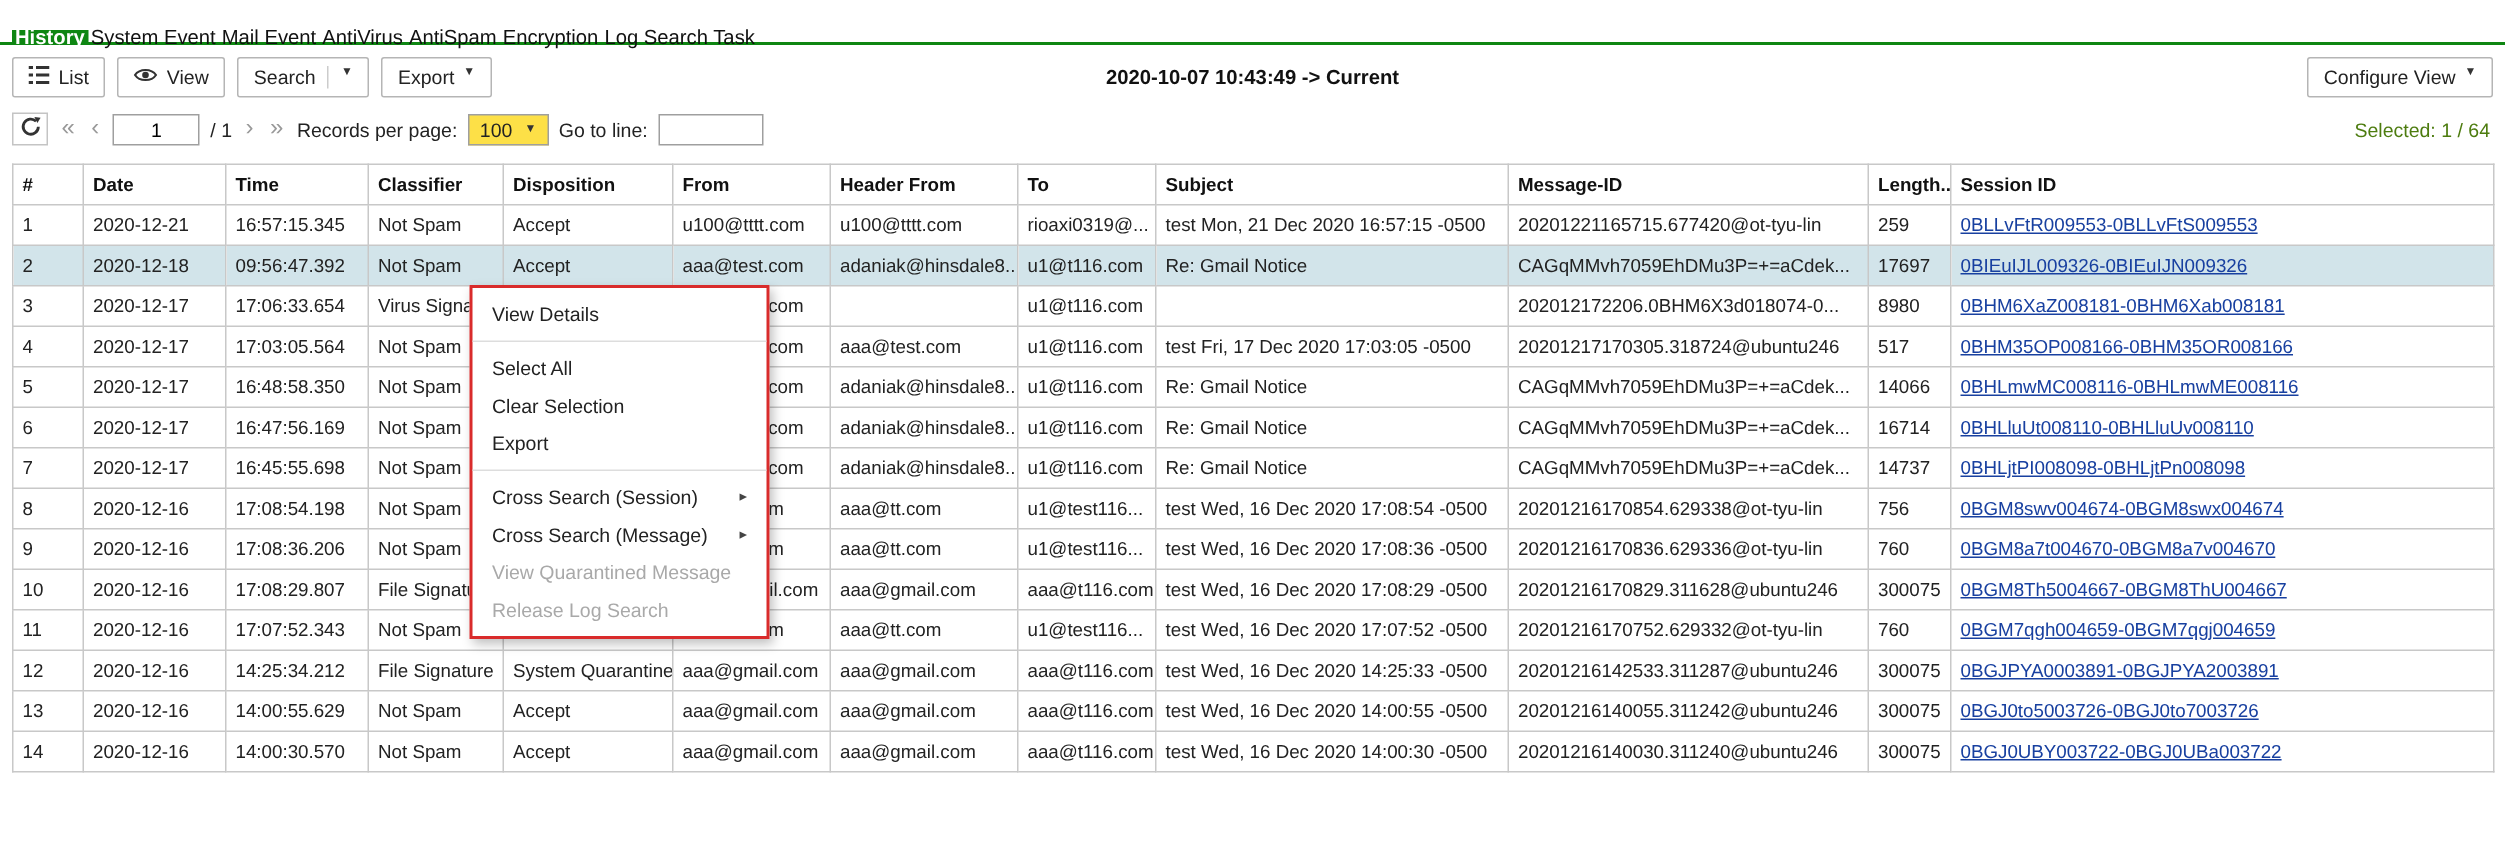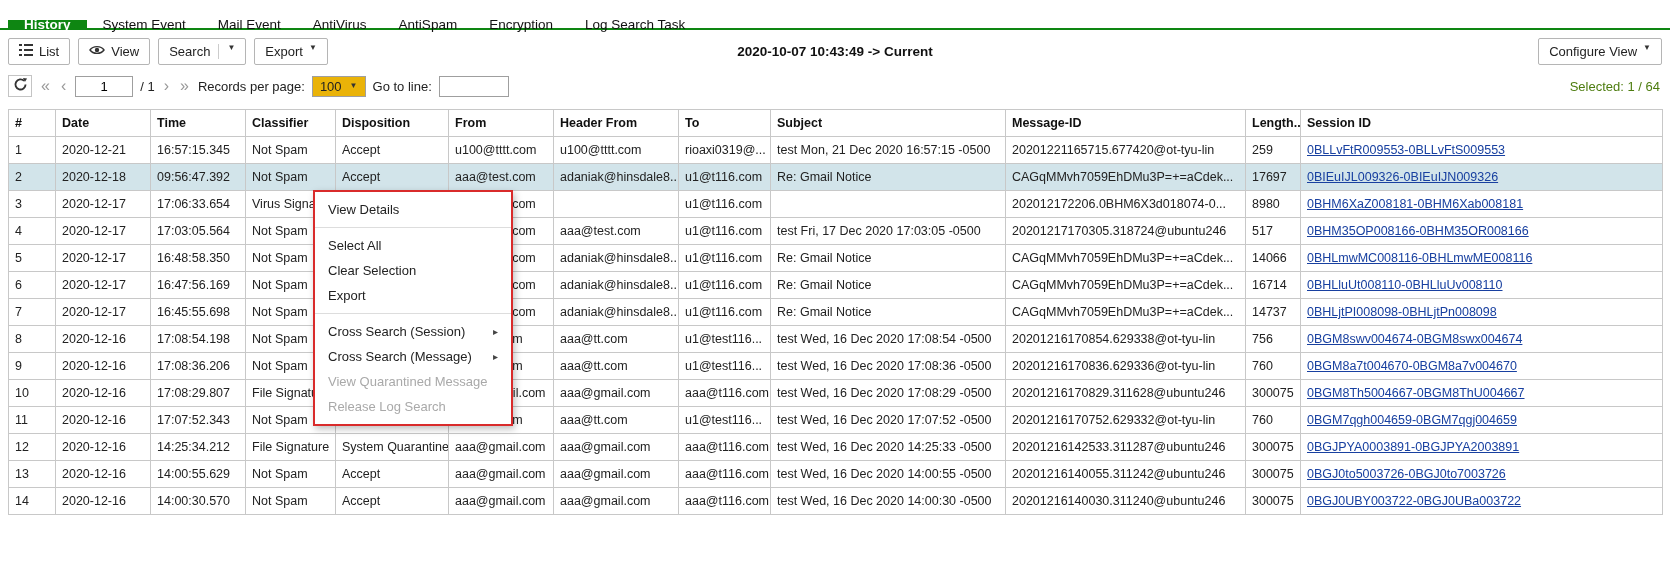--- a/index.html
+++ b/index.html
@@ -12,40 +12,40 @@
   *{box-sizing:border-box;}
   html,body{margin:0;padding:0;}
   body{
     width:1670px;height:576px;position:relative;overflow:hidden;
     background:#fff;color:#222;
     font-family:"Liberation Sans","DejaVu Sans",sans-serif;font-size:13px;
   }
 
   
   .tabbar{display:flex;align-items:stretch;height:30px;border-bottom:2px solid var(--green);padding-left:8px;background:#fff;}
-  .tab{display:flex;align-items:center;padding:0 16px;font-size:13.5px;color:#111;cursor:pointer;white-space:nowrap;margin-top:20px;}
+  .tab{display:flex;align-items:center;padding:0 2px;font-size:13.5px;color:#111;cursor:pointer;white-space:nowrap;margin-top:20px;}
   .tab.active{background:var(--green);color:#fff;font-weight:bold;}
 
   
   .toolbar{position:relative;display:flex;align-items:center;gap:8px;padding:8px 8px 7px 8px;}
   .btn{display:inline-flex;align-items:flex-start;gap:6px;border:1px solid #b5b5b5;background:#fff;
        padding:5px 10px;font-size:13px;border-radius:2px;cursor:pointer;white-space:nowrap;color:#222;}
   .caret{font-size:8px;color:#333;line-height:1;}
   .btn .sep{width:1px;align-self:stretch;background:#ccc;margin:0 2px;}
   .range-title{position:absolute;left:0;right:0;text-align:center;font-weight:bold;font-size:13.5px;pointer-events:none;color:#111;}
   .spacer{margin-left:auto;}
 
   
   .pagebar{display:flex;align-items:center;gap:7px;padding:3px 10px 8px 8px;font-size:13px;}
   .icon-btn{display:inline-flex;align-items:center;justify-content:center;width:24px;height:22px;
             border:1px solid #c4c4c4;background:#fff;cursor:pointer;}
   .nav-arrow{color:#999;font-size:16px;padding:0 2px;cursor:pointer;line-height:1;}
   .page-input{width:58px;height:21px;border:1px solid #9f9f9f;text-align:center;font-size:13px;font-family:inherit;}
   .goto-input{width:70px;height:21px;border:1px solid #9f9f9f;font-size:13px;font-family:inherit;}
-  .mini-select{display:inline-flex;align-items:center;gap:8px;border:1px solid #9f9f9f;background:#eab308;
+  .mini-select{display:inline-flex;align-items:center;gap:8px;border:1px solid #9f9f9f;background:#fde047;
                padding:2px 7px;height:21px;font-size:13px;cursor:pointer;}
   .sel-count{margin-left:auto;color:#4d7c0f;font-size:13px;}
 
   
   table.log{border-collapse:collapse;table-layout:fixed;margin:4px 8px 0 8px;width:1654px;background:#fff;}
   .log th,.log td{border:1px solid var(--grid);padding:0 6px;height:27px;overflow:hidden;
                   white-space:nowrap;text-align:left;font-size:12.5px;}
   .log th{font-weight:bold;color:#111;background:#fff;}
   .log tr.selected td{background:var(--sel);}
   a.session-link{color:var(--link);text-decoration:underline;cursor:pointer;}

